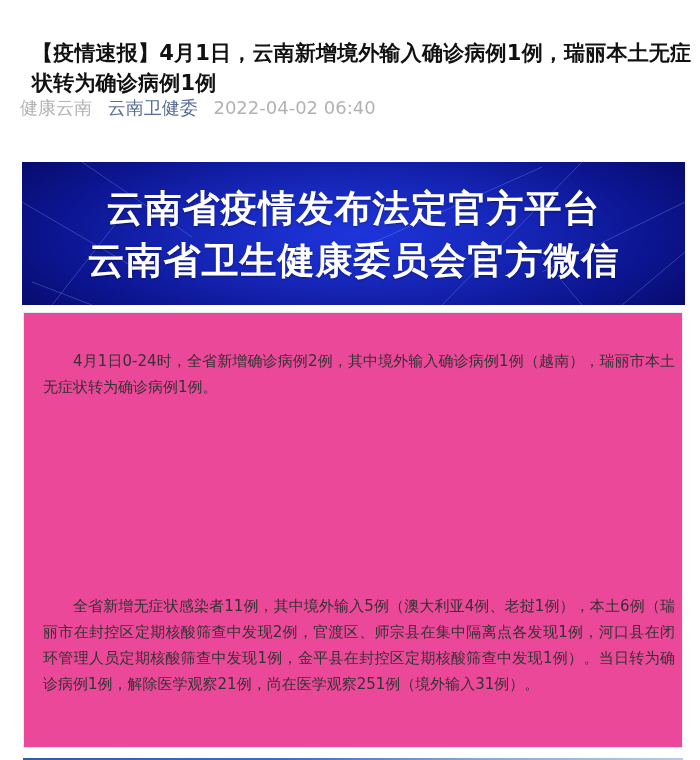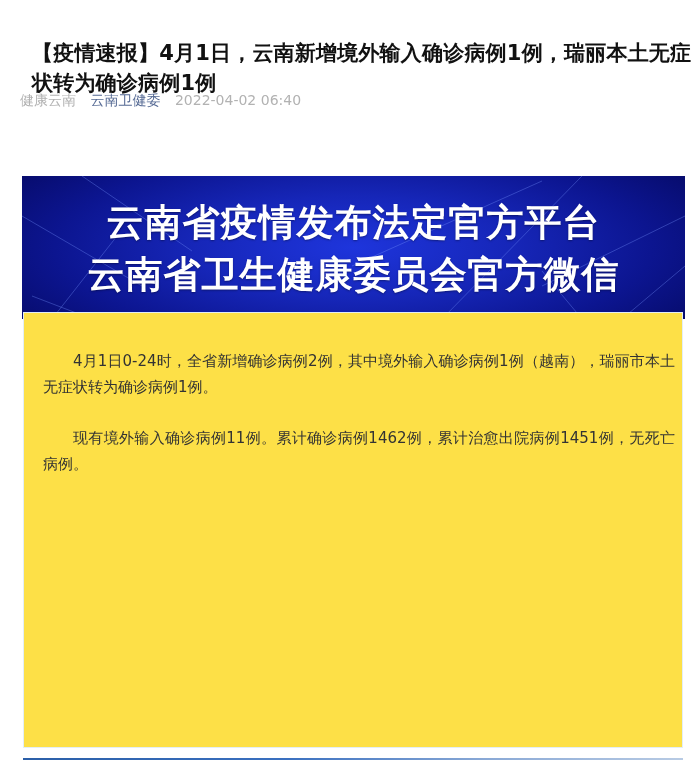--- a/index.html
+++ b/index.html
@@ -22,34 +22,34 @@
       margin: 12px;
       font-size: 21px;
       line-height: 30px;
       font-weight: bold;
       color: #111111;
       letter-spacing: 0.2px;
     }
     .meta-line {
       position: absolute;
       left: 20px;
-      top: 90px;
-      font-size: 14px;
+      top: 98px;
+      font-size: 18px;
       line-height: 20px;
       white-space: nowrap;
     }
     .meta-line span { margin-right: 10px; }
     .meta-source { color: #b2b2b2; }
     .meta-account { color: #576b95; cursor: pointer; }
     .meta-time { color: #b2b2b2; }
 
     .banner {
       position: absolute;
       left: 22px;
-      top: 176px;
+      top: 162px;
       width: 663px;
       height: 143px;
       overflow: hidden;
       background: radial-gradient(ellipse 60% 90% at 50% 50%, #1e35dc 0%, #1626b8 40%, #0c1590 75%, #070c6e 100%);
     }
     .banner svg.lines {
       position: absolute;
       left: 0; top: 0;
       width: 663px; height: 143px;
     }
@@ -67,21 +67,21 @@
     .banner-line.l1 { top: 24px; line-height: 46px; }
     .banner-line.l2 { top: 76px; line-height: 46px; }
 
     .content-box {
       position: absolute;
       left: 23px;
       top: 312px;
       width: 660px;
       height: 436px;
       border: 1px solid #e3eef6;
-      background: #fde047;
+      background: #ec4899;
       box-sizing: border-box;
     }
     .para {
       position: absolute;
       left: 19px;
       width: 632px;
       margin: 0;
       font-size: 15px;
       line-height: 26px;
       color: #333333;
@@ -126,16 +126,16 @@
       <line x1="560" y1="143" x2="520" y2="95"></line>
       <line x1="330" y1="90" x2="520" y2="5"></line>
     </g>
   </svg>
   <div class="banner-line l1">云南省疫情发布法定官方平台</div>
   <div class="banner-line l2">云南省卫生健康委员会官方微信</div>
 </div>
 
 <div class="content-box">
   <p class="para p1">4月1日0-24时，全省新增确诊病例2例，其中境外输入确诊病例1例（越南），瑞丽市本土无症状转为确诊病例1例。</p>
-  <p class="para p2">现有境外输入确诊病例11例。累计确诊病例1462例，累计治愈出院病例1451例，无死亡病例。</p>
+  <p class="para p4">全省新增无症状感染者11例，其中境外输入5例（澳大利亚4例、老挝1例），本土6例（瑞丽市在封控区定期核酸筛查中发现2例，官渡区、师宗县在集中隔离点各发现1例，河口县在闭环管理人员定期核酸筛查中发现1例，金平县在封控区定期核酸筛查中发现1例）。当日转为确诊病例1例，解除医学观察21例，尚在医学观察251例（境外输入31例）。</p>
 </div>
 
 <div class="bottom-bar"></div>
 
 </body></html>

